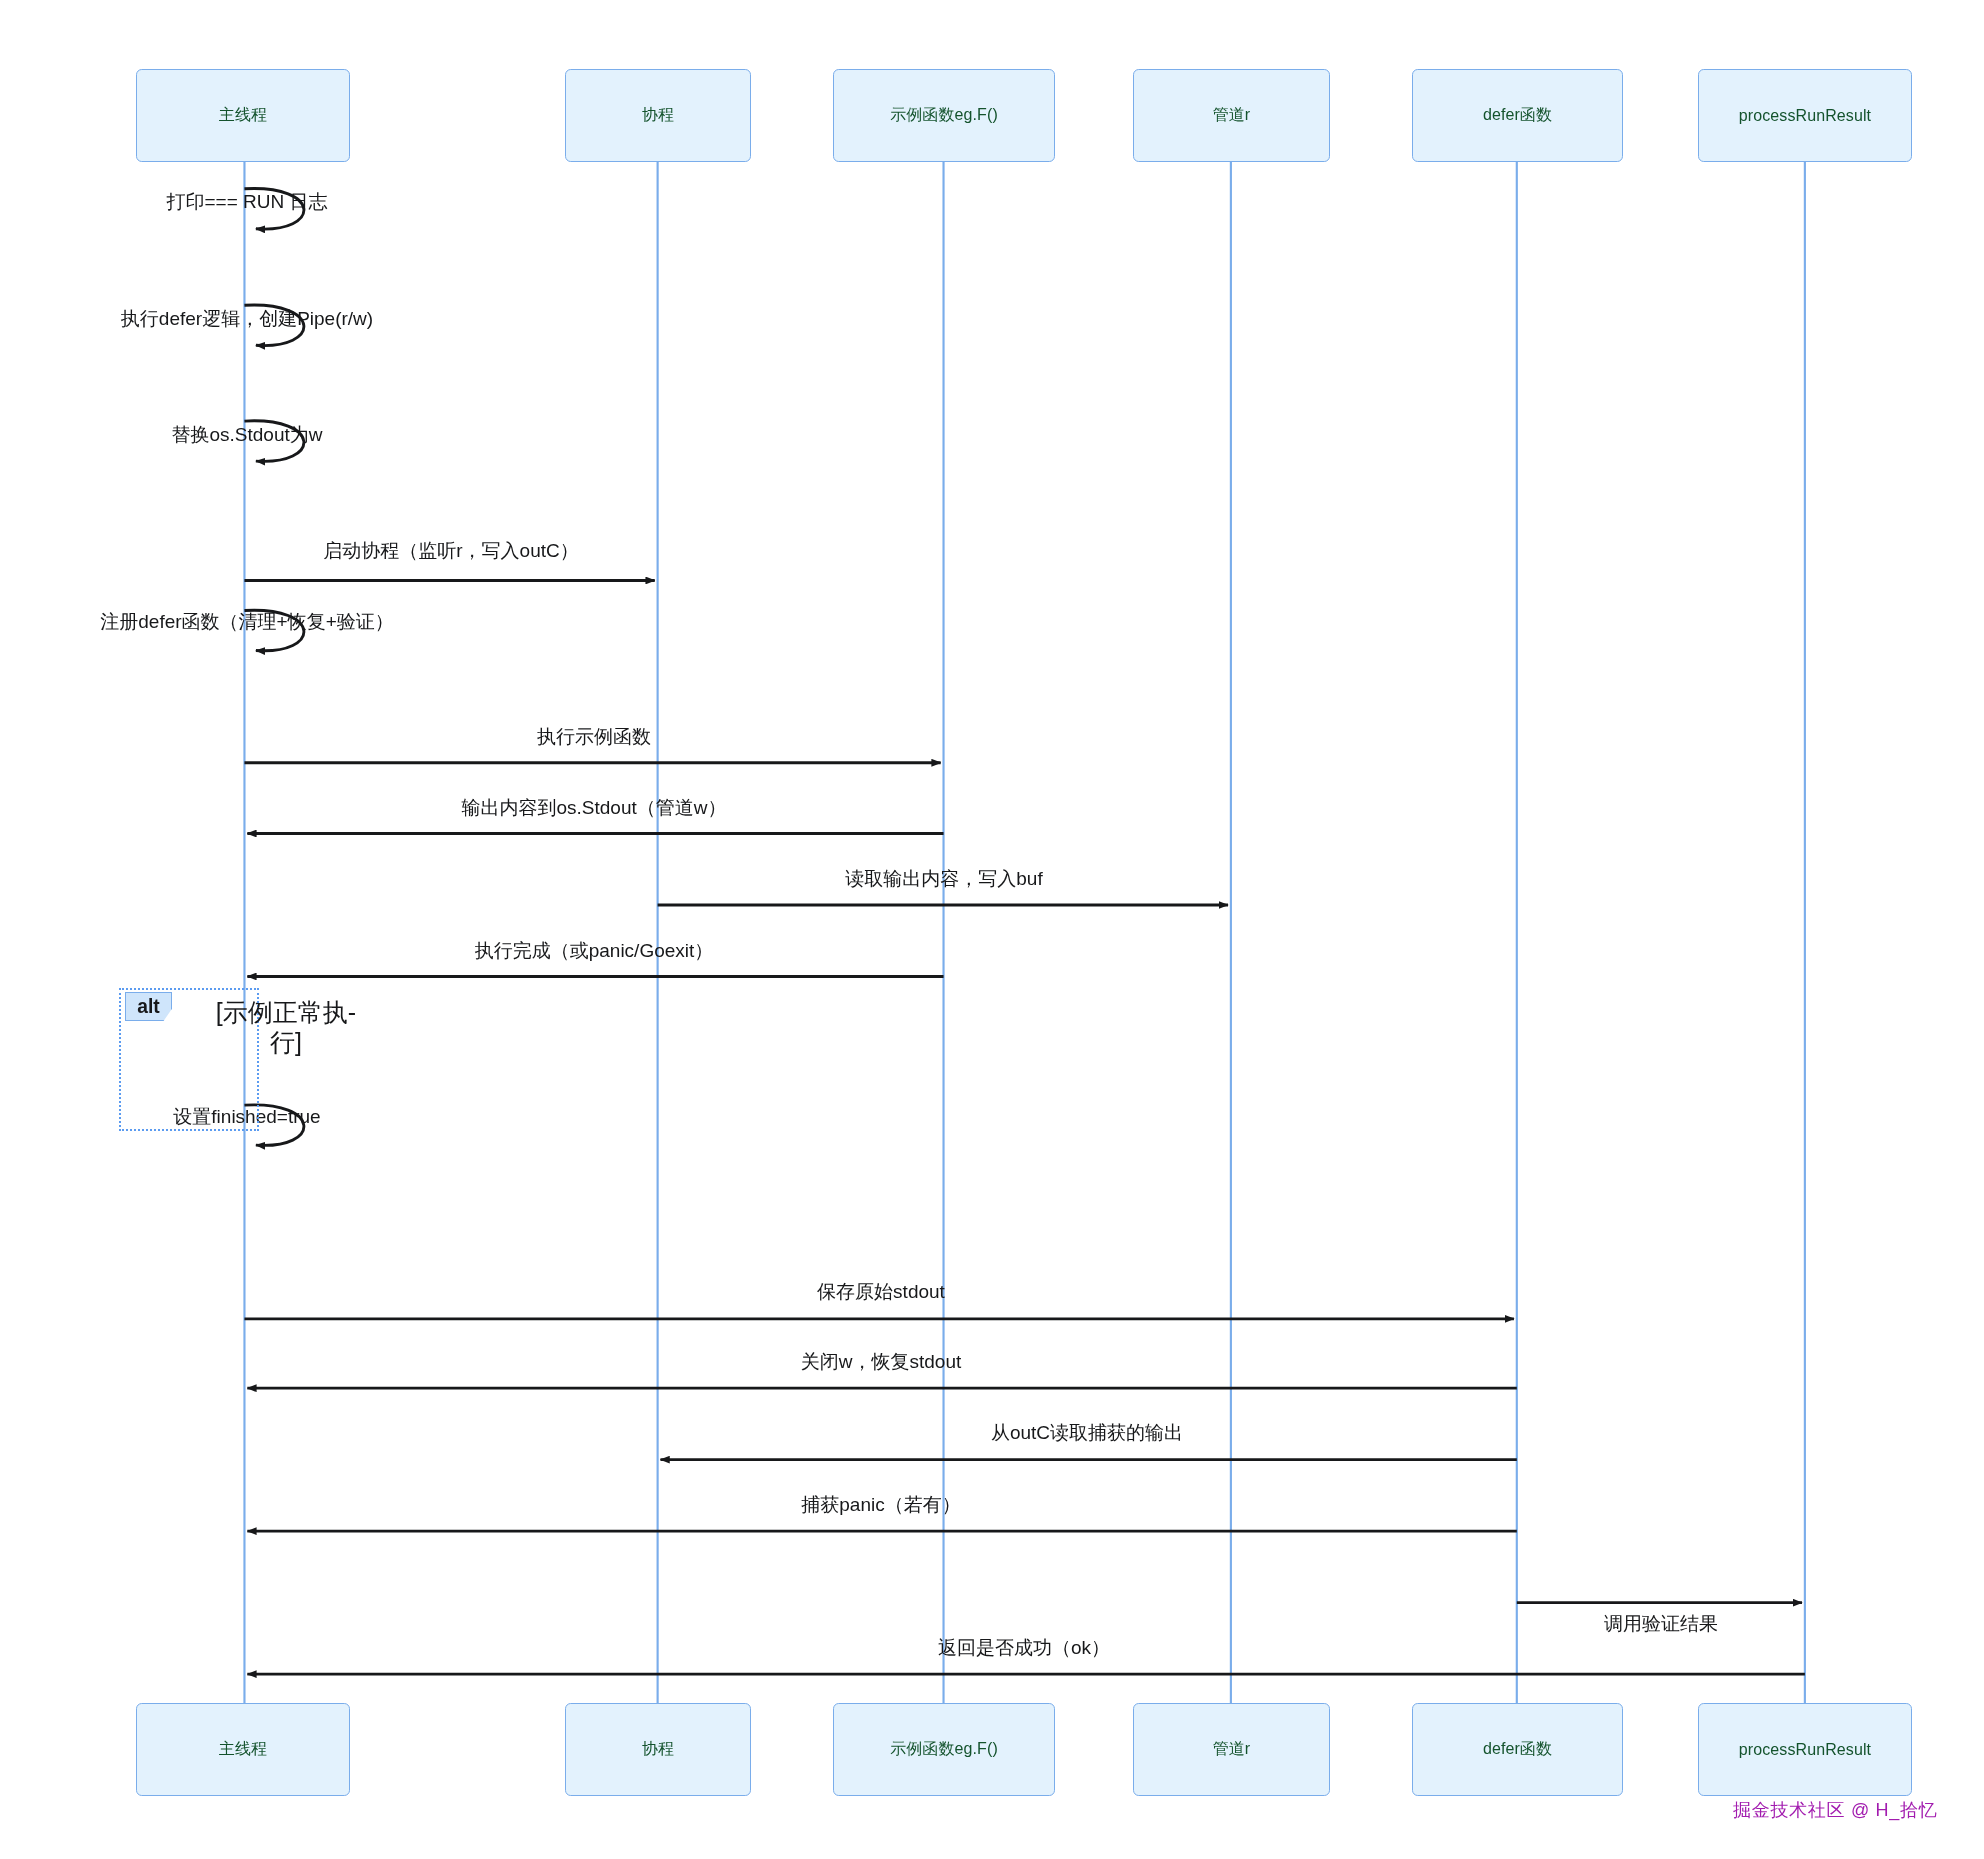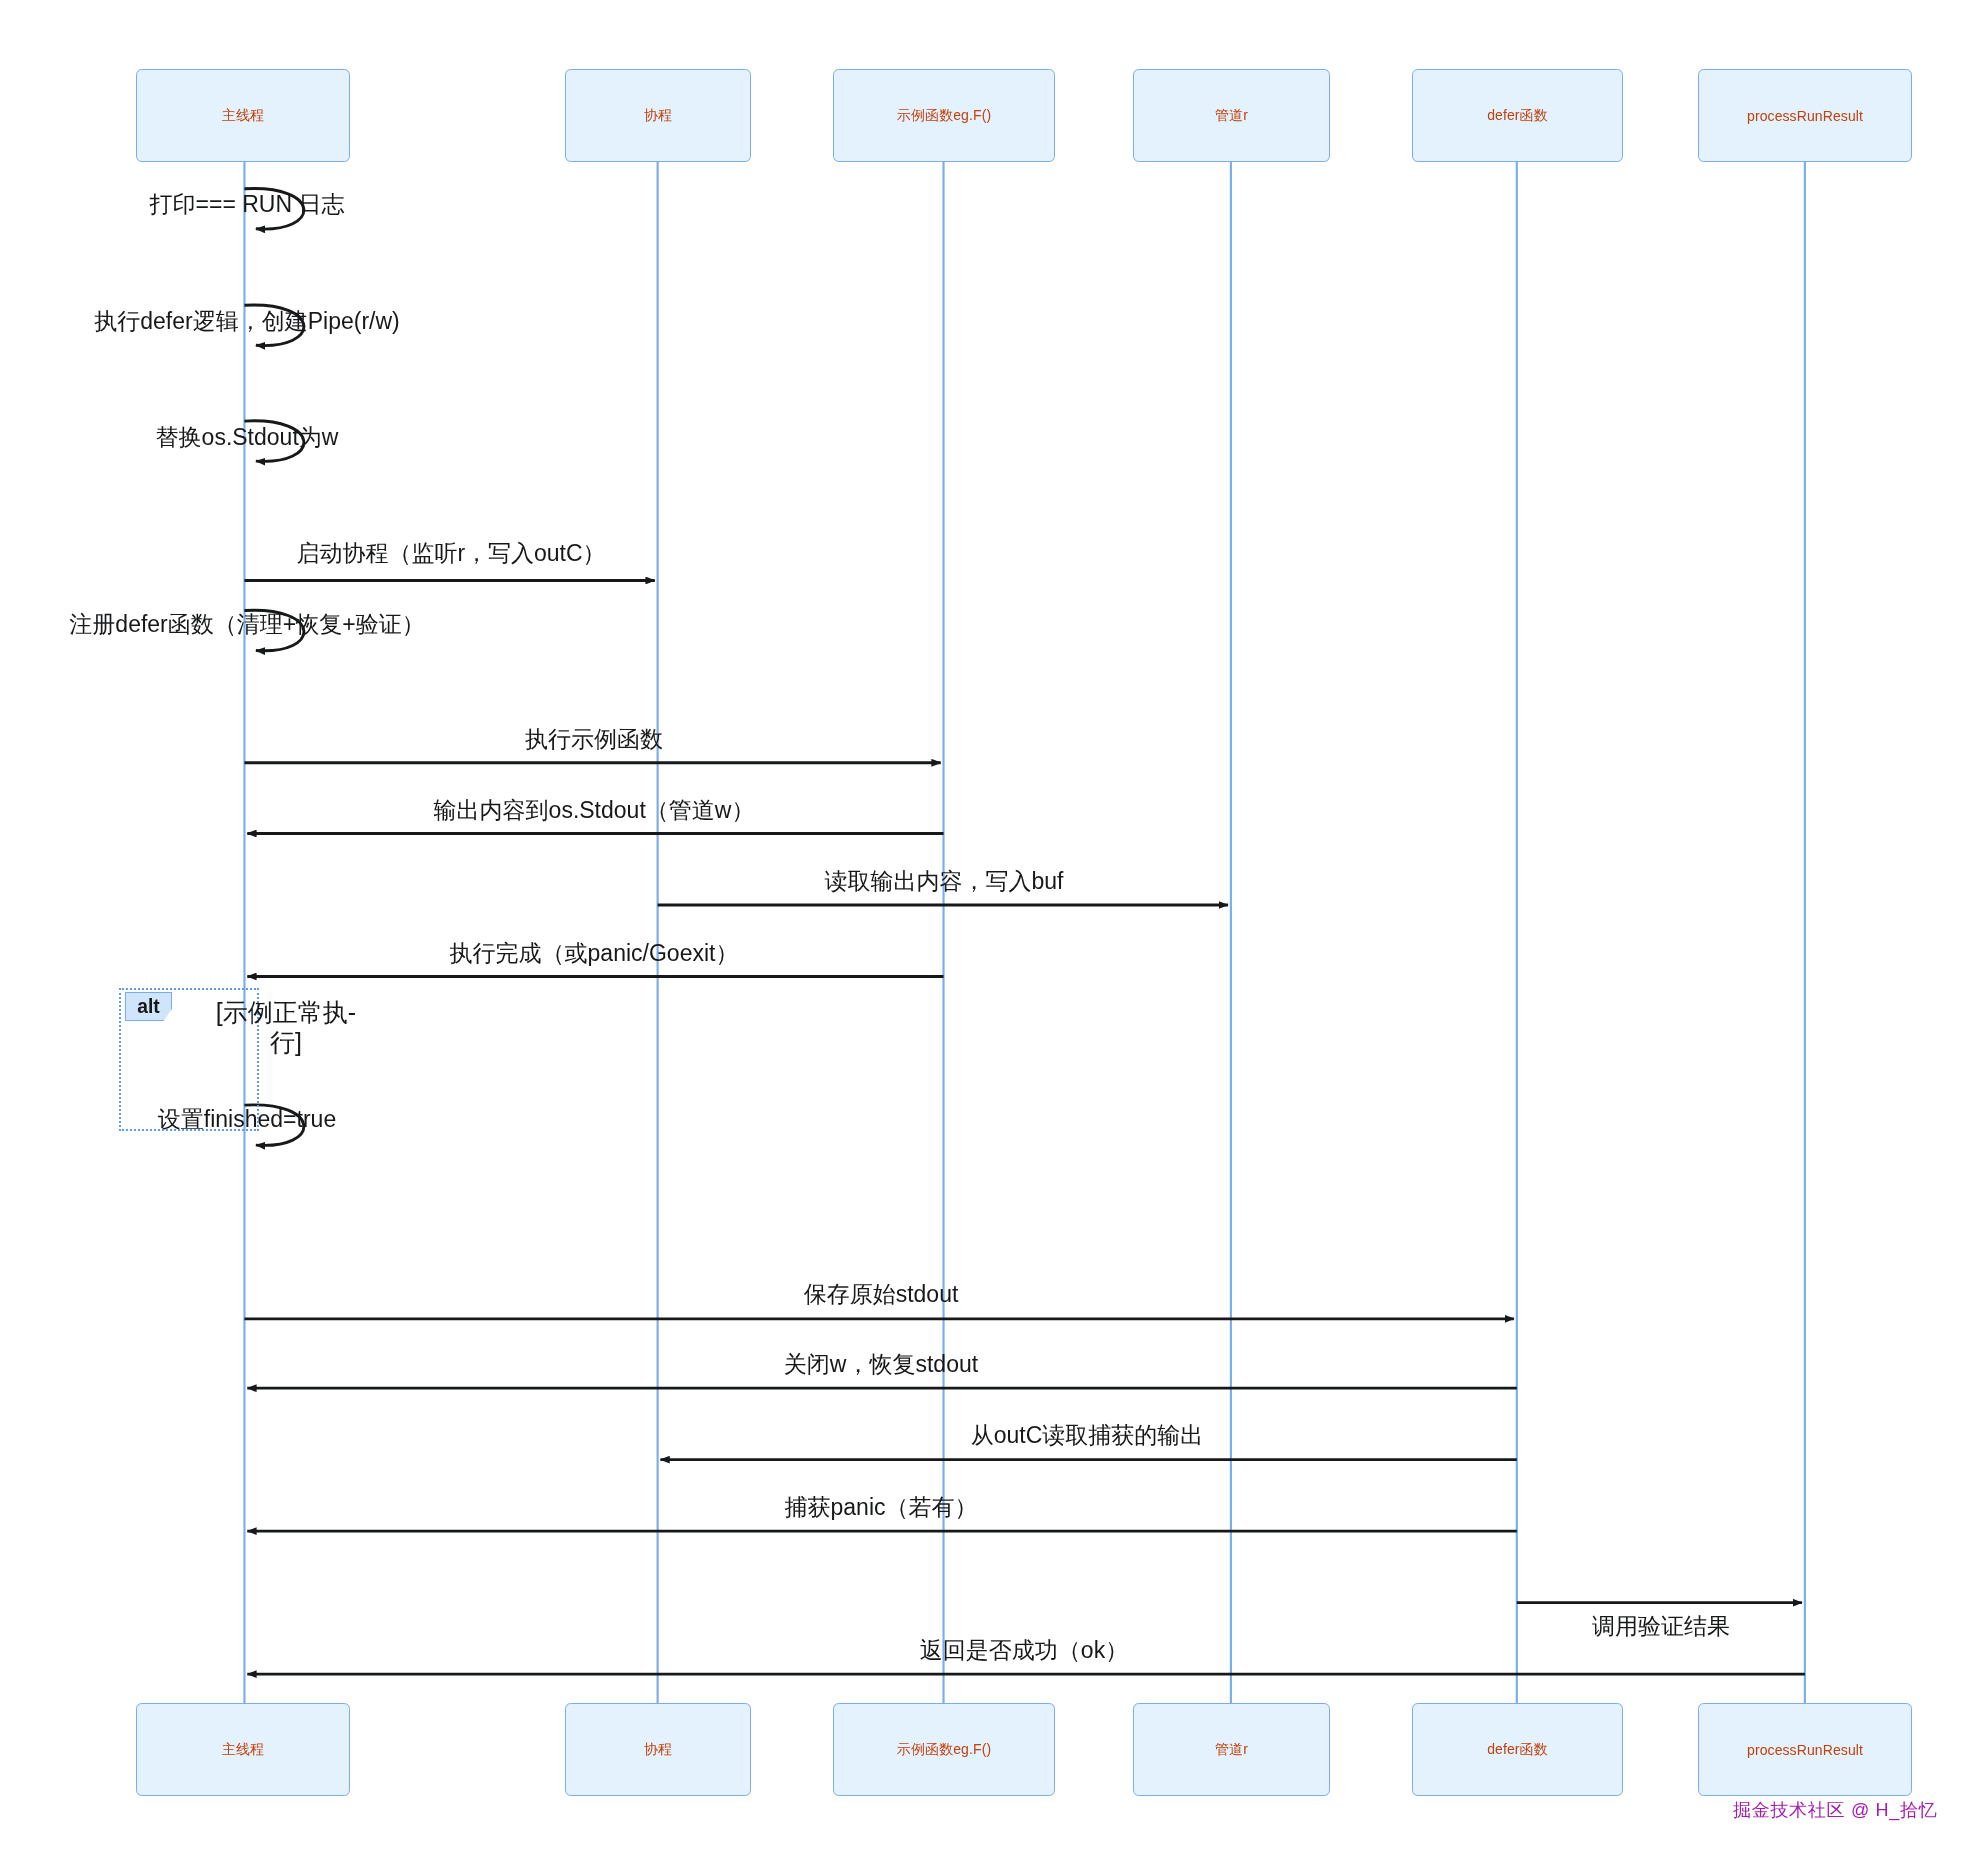--- a/index.html
+++ b/index.html
@@ -28,28 +28,28 @@
     position: absolute;
     box-sizing: border-box;
     background: #e3f2fd;
     border: 1.4px solid #7aadeb;
     border-radius: 5.7px;
     display: flex;
     align-items: center;
     justify-content: center;
   }
   .participant-label {
-    font-size: 14px;
-    color: #c2410c;
+    font-size: 16px;
+    color: #14532d;
     white-space: nowrap;
     letter-spacing: 0.1px;
   }
   .msg-label {
     position: absolute;
-    font-size: 23px;
+    font-size: 19px;
     color: #17181a;
     white-space: nowrap;
     transform: translateX(-50%);
     text-align: center;
   }
   .alt-box {
     position: absolute;
     box-sizing: border-box;
     border: 2.1px dotted #5b9bf0;
     background: transparent;

